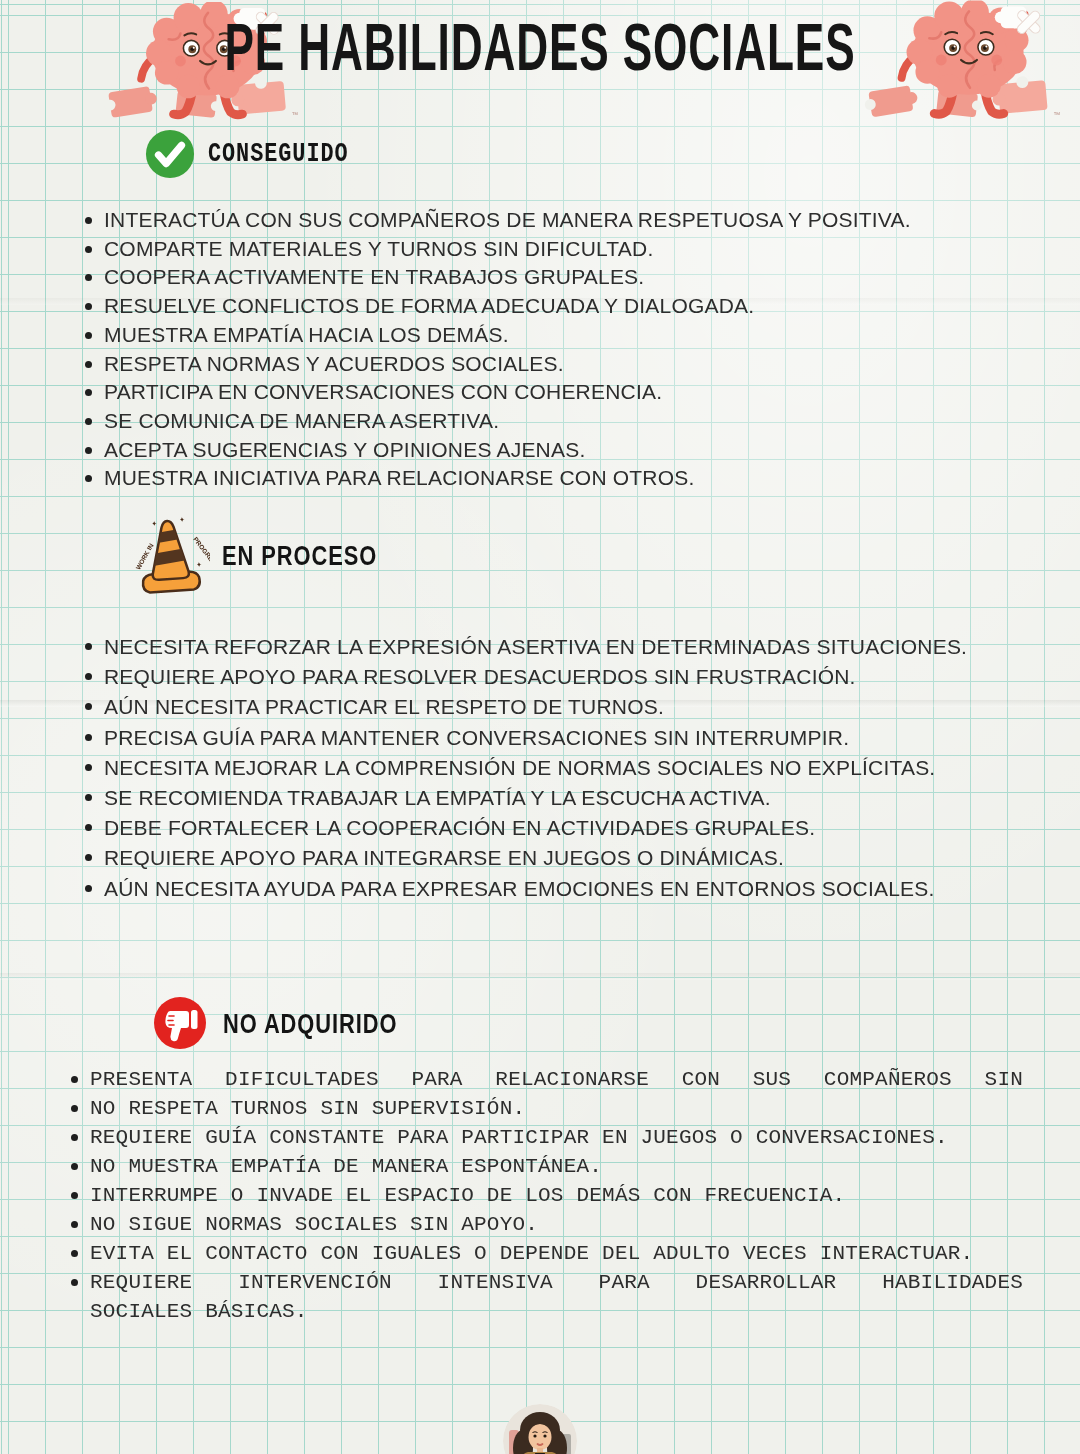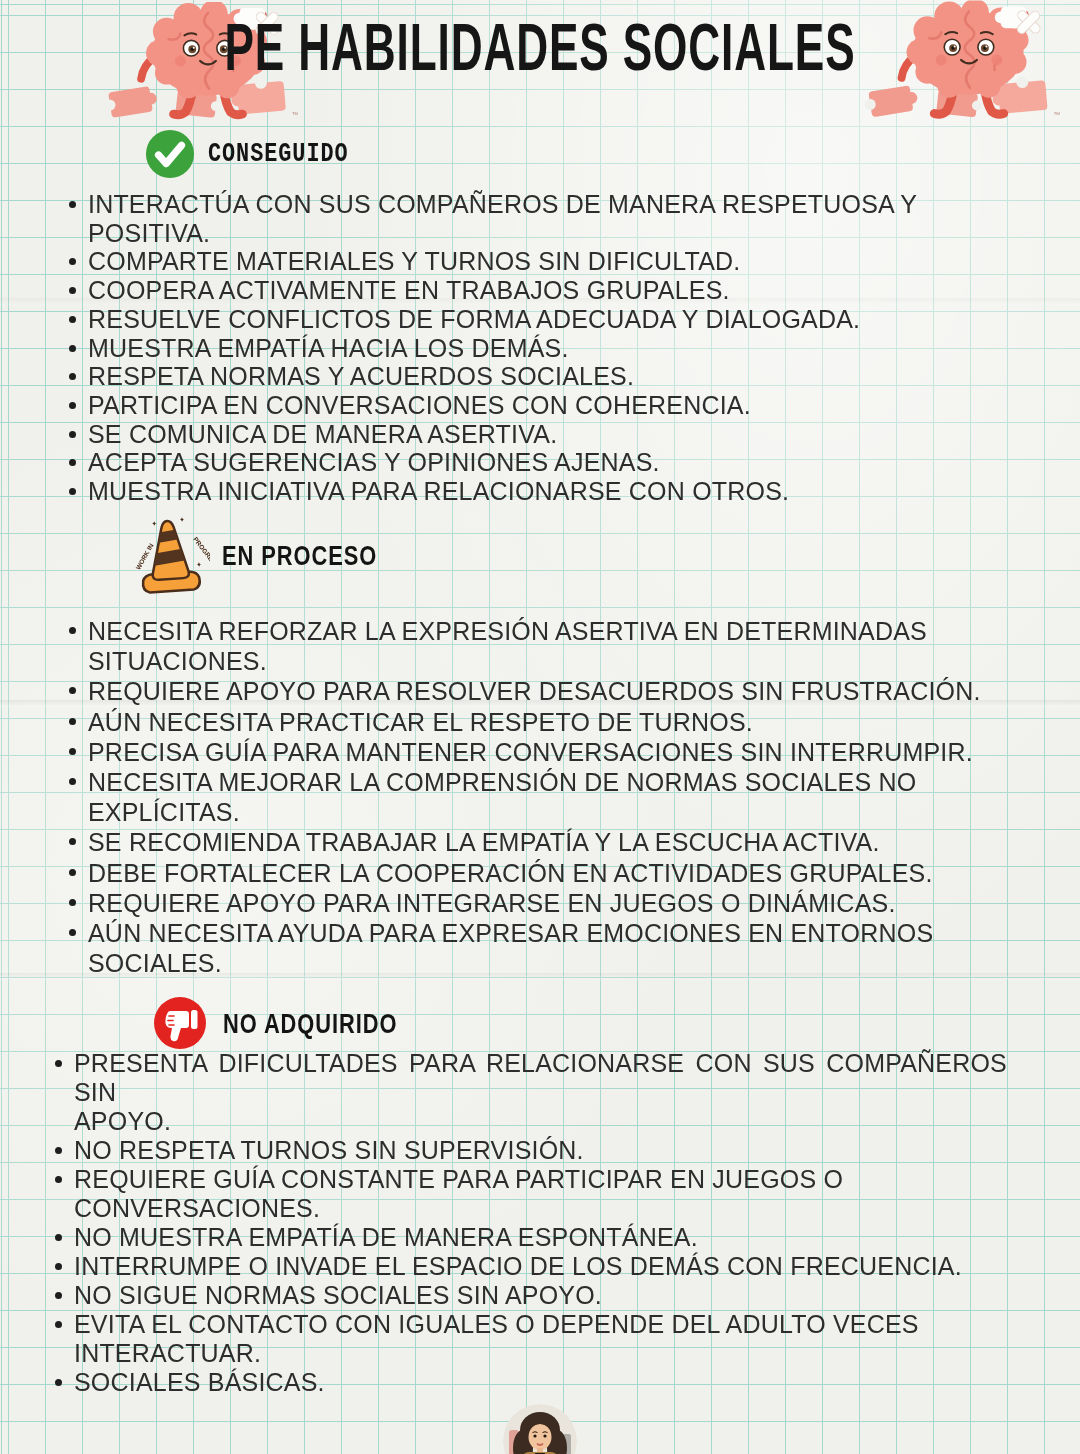--- a/index.html
+++ b/index.html
@@ -43,30 +43,30 @@
     display:inline-block; color:#141414; font-weight:bold;
     font-size:23px; letter-spacing:1px;
     transform:scale(.95, 1.22); transform-origin:left center;
     white-space:nowrap;
   }
   .hdr-1 { left:145px; top:129px; gap:13px;font-family:Liberation Mono, monospace; }
   .hdr-2 { left:130px; top:513px; gap:12px; }
   .hdr-3 { left:153px; top:996px; gap:16px; }
 
   ul.list {
-    position:absolute; margin:0; padding:0; list-style:none;
-    color:#2d2d2d; font-size:25px; letter-spacing:.2px;
+    position:absolute; margin:16px; padding:0; list-style:none;
+    color:#2d2d2d; font-size:21px; letter-spacing:.2px;
   }
   ul.list li { position:relative; padding-left:22px; }
   .list-1 { left:66px; top:190px; width:950px; }
   .list-1 li { line-height:28.7px; }
   .list-2 { left:66px; top:616px; width:955px; }
   .list-2 li { line-height:30.2px; }
   .list-3 { left:52px; top:1049px; width:955px; }
-  .list-3 li { line-height:29px; }
+  .list-3 li { line-height:29px;font-family:Liberation Mono, monospace; }
   .bullet {
     position:absolute; left:3px; top:11px; width:7px; height:7px;
     border-radius:50%; background:#1e1e1e;
   }
   .item-text .seg { display:block; }
   .justify-line { text-align:justify; text-align-last:justify; }
 
   .avatar {
     position:absolute; left:503px; top:1404px; width:74px; height:74px;
     border-radius:50%; overflow:hidden;
@@ -231,28 +231,28 @@
       </g>
       <g stroke="#e2231f" stroke-width="1.6" stroke-linecap="round">
         <path d="M16 20 L21 20"></path>
           <path d="M15 24.5 L20 24.5"></path>
           <path d="M16 29 L21 29"></path>
       </g>
     </svg>
     <span class="section-label">NO ADQUIRIDO</span>
   </div>
   <ul class="list list-3">
-      <li><span class="bullet"></span><span class="item-text"><span class="seg justify-line">PRESENTA DIFICULTADES PARA RELACIONARSE CON SUS COMPAÑEROS SIN</span><span class="seg">APOYO.</span></span></li>
+      <li><span class="bullet"></span><span class="item-text"><span class="seg justify-line">PRESENTA DIFICULTADES PARA RELACIONARSE CON SUS COMPAÑEROS SIN</span></span></li>
       <li><span class="bullet"></span><span class="item-text"><span class="seg">NO RESPETA TURNOS SIN SUPERVISIÓN.</span></span></li>
       <li><span class="bullet"></span><span class="item-text"><span class="seg">REQUIERE GUÍA CONSTANTE PARA PARTICIPAR EN JUEGOS O CONVERSACIONES.</span></span></li>
       <li><span class="bullet"></span><span class="item-text"><span class="seg">NO MUESTRA EMPATÍA DE MANERA ESPONTÁNEA.</span></span></li>
       <li><span class="bullet"></span><span class="item-text"><span class="seg">INTERRUMPE O INVADE EL ESPACIO DE LOS DEMÁS CON FRECUENCIA.</span></span></li>
       <li><span class="bullet"></span><span class="item-text"><span class="seg">NO SIGUE NORMAS SOCIALES SIN APOYO.</span></span></li>
       <li><span class="bullet"></span><span class="item-text"><span class="seg">EVITA EL CONTACTO CON IGUALES O DEPENDE DEL ADULTO VECES INTERACTUAR.</span></span></li>
-      <li><span class="bullet"></span><span class="item-text"><span class="seg">SOCIALES BÁSICAS.</span></span></li>
+      <li><span class="bullet"></span><span class="item-text"><span class="seg justify-line">REQUIERE INTERVENCIÓN INTENSIVA PARA DESARROLLAR HABILIDADES</span><span class="seg">SOCIALES BÁSICAS.</span></span></li>
     </ul>
 
   <div class="avatar">
     <svg width="74" height="74" viewBox="0 0 74 74">
       <defs>
           <clipPath id="avClip">
             <circle cx="37" cy="37" r="37"></circle>
           </clipPath>
         </defs>
       <g clip-path="url(#avClip)">

